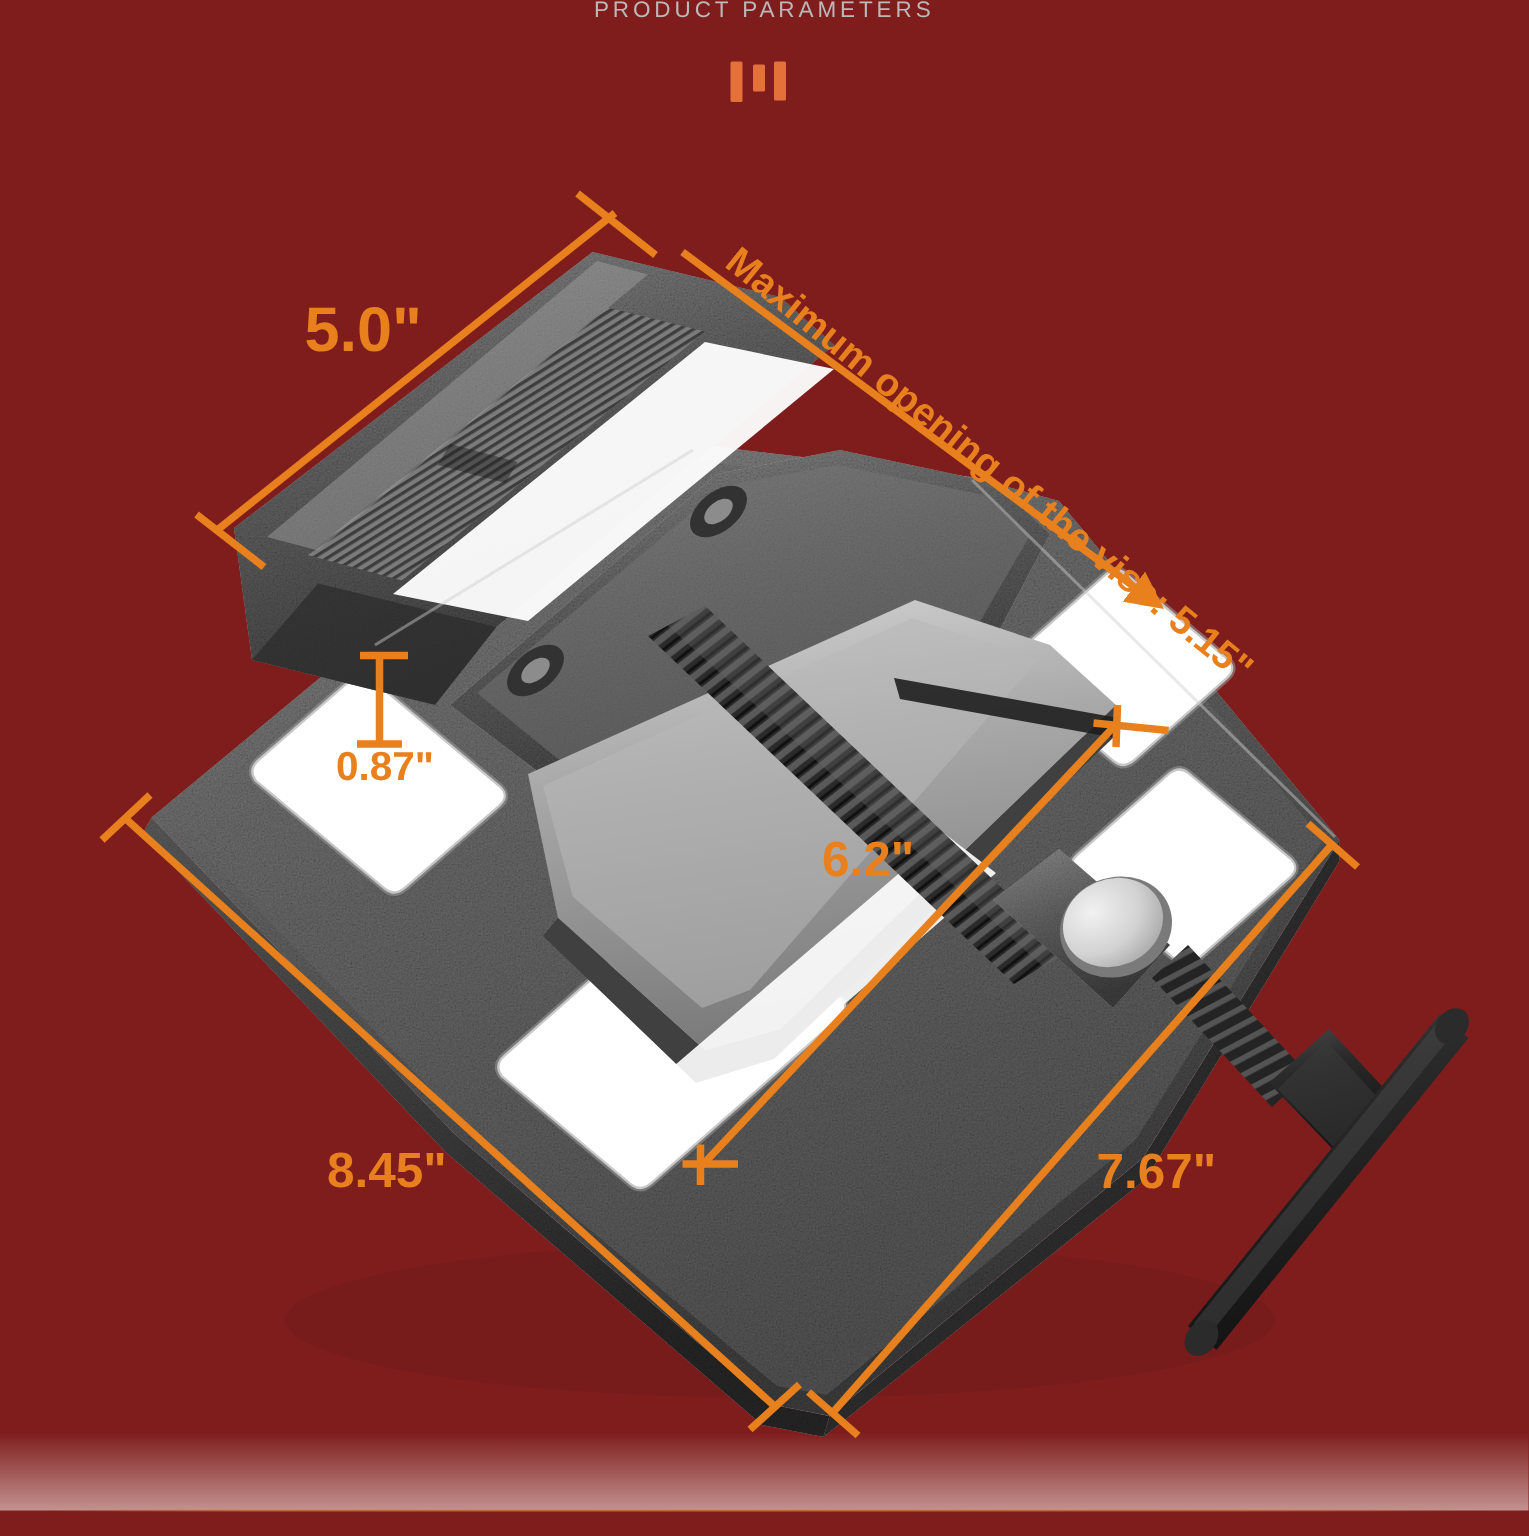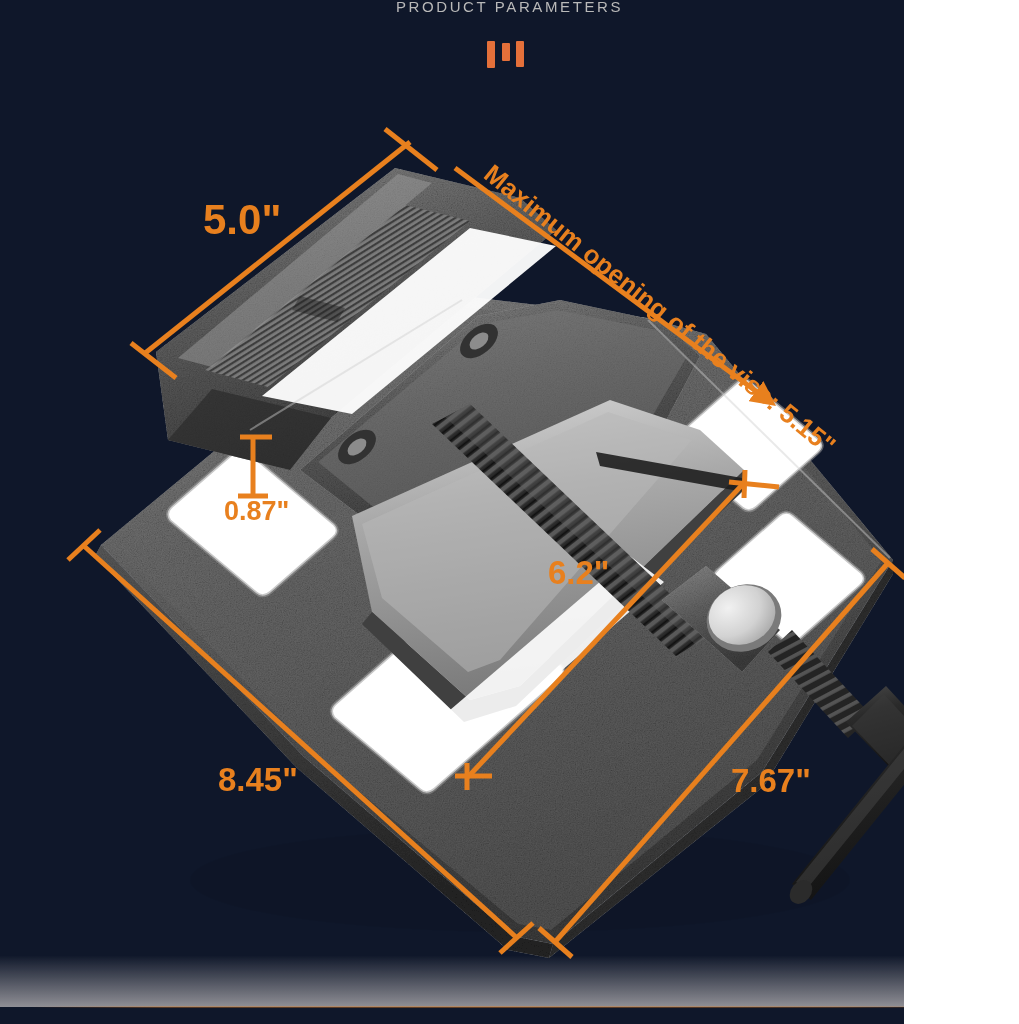--- a/index.html
+++ b/index.html
@@ -5,23 +5,23 @@
   html, body {
     margin: 0;
     padding: 0;
     background: #ffffff;
   }
   body {
     font-family: "Liberation Sans", sans-serif;
   }
   #page {
     position: relative;
-    width: 904px;
+    width: 1019px;
     height: 1024px;
-    background: #0f172a;
+    background: #7f1d1d;
     overflow: hidden;
   }
 
   
   .header-title {
     position: absolute;
     left: 0;
     top: -2px;
     width: 1019px;
     text-align: center;

